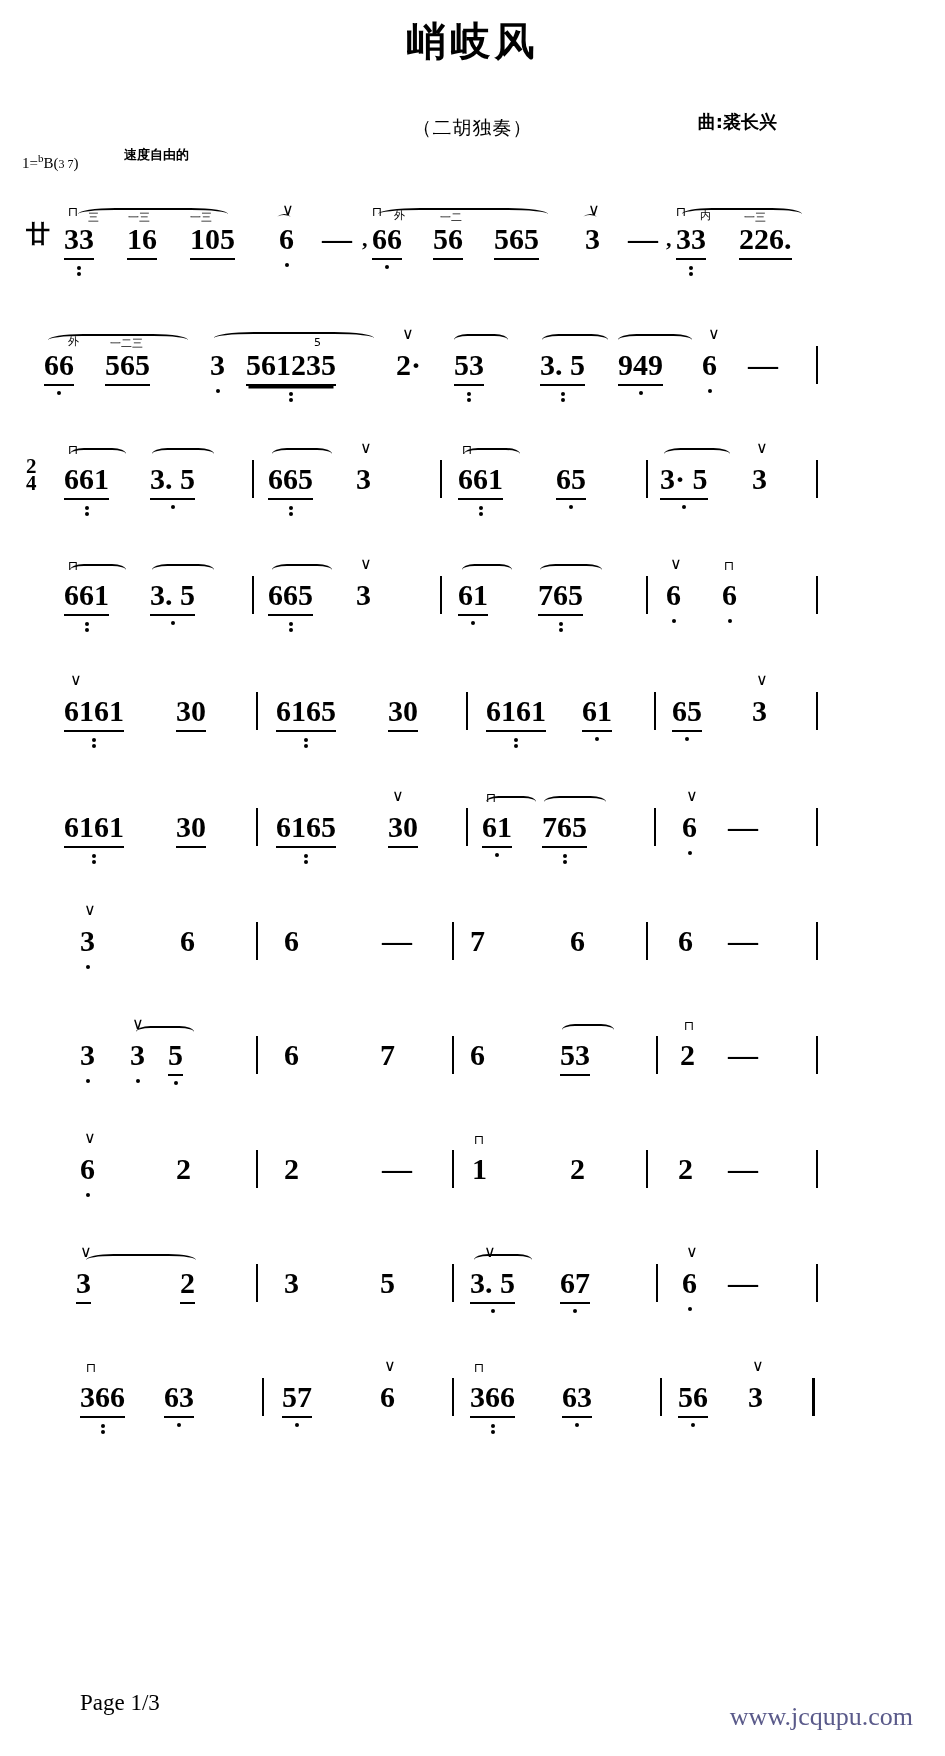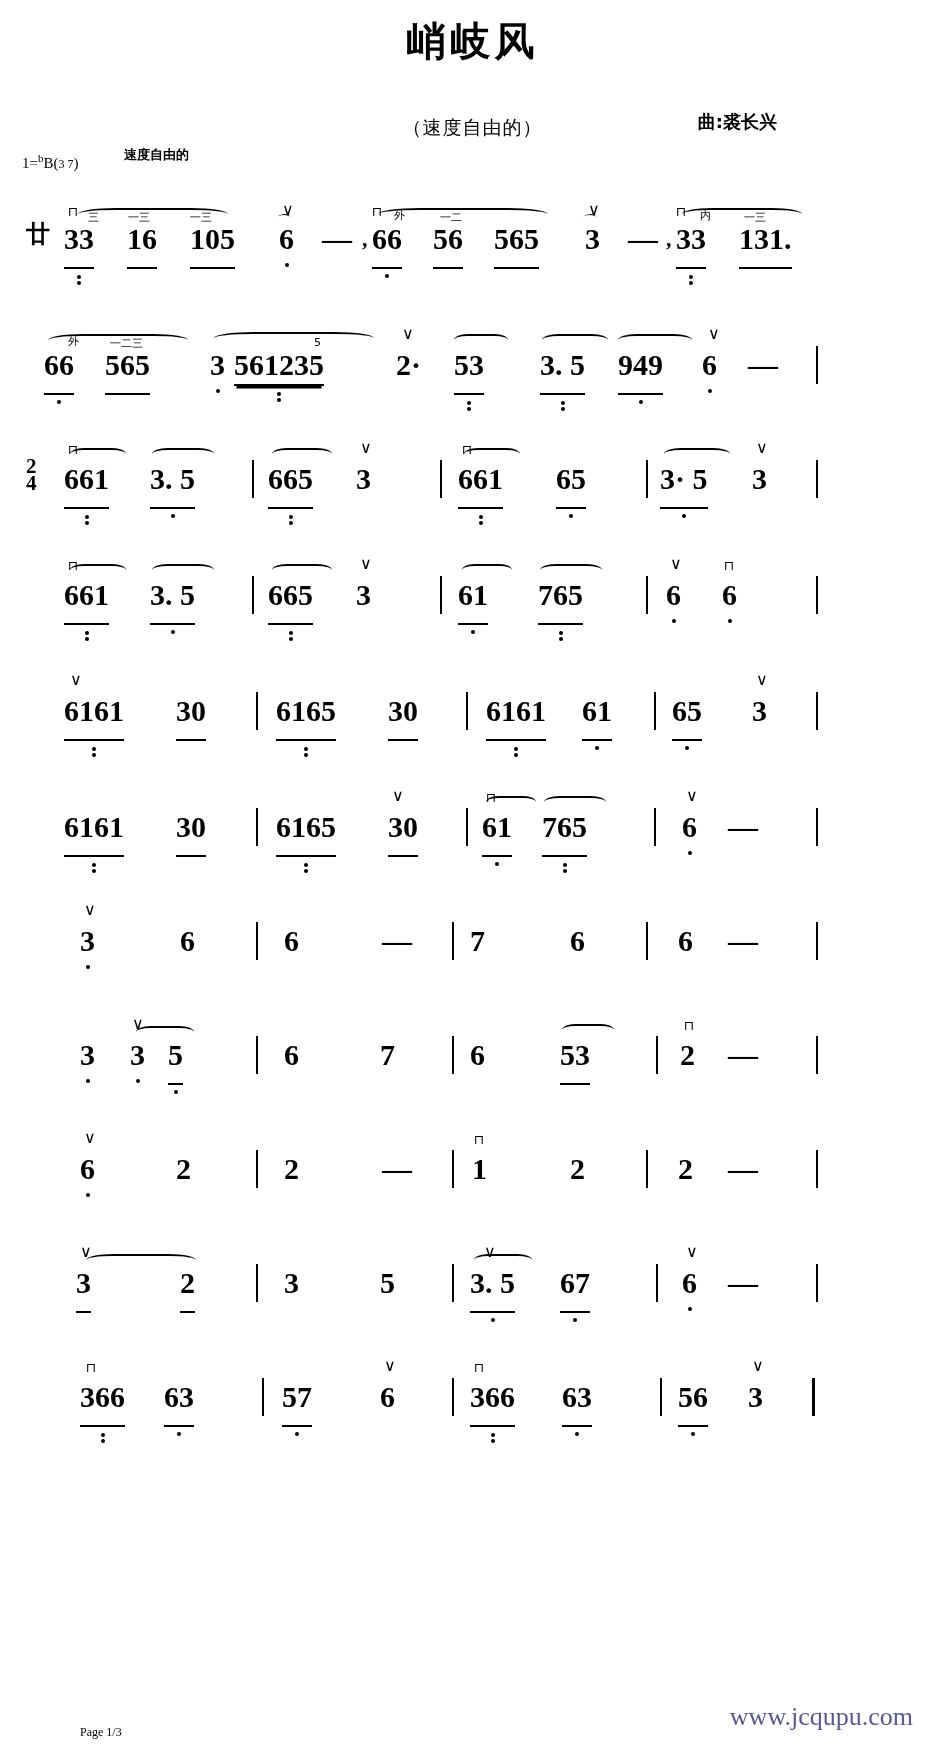--- a/index.html
+++ b/index.html
@@ -57,21 +57,21 @@
   }
   .cell{
     position:absolute;
     font-family:"Liberation Serif", serif;
     font-weight:bold;
     font-size:30px;
     white-space:nowrap;
   }
   .num{position:relative;display:inline-block;}
   
-  .beam1{border-bottom:2.5px solid #000;padding-bottom:11px;}
+  .beam1{border-bottom:2.5px solid #000;padding-bottom:2px;}
   .beam2{border-bottom:2.5px solid #000;padding-bottom:2px;
          box-shadow:0 5px 0 -2.5px #000;}
   
   .dotlow::after{
     content:"";
     position:absolute;
     left:50%;
     bottom:-11px;
     width:4px;height:4px;
     background:#000;border-radius:50%;
@@ -120,38 +120,38 @@
   .meter{
     position:absolute;
     font-size:21px;
     font-weight:bold;
     font-family:"Liberation Serif", serif;
     line-height:17px;
     text-align:center;
   }
   .footer-page{
     position:absolute;
-    left:80px;bottom:16px;
-    font-size:12px;
+    left:80px;bottom:40px;
+    font-size:23px;
     font-family:"Liberation Serif", serif;
   }
   .footer-site{
     position:absolute;
     right:32px;bottom:24px;
     font-size:26px;
     color:#5a5a8a;
     font-family:"Liberation Serif", serif;
   }
   .dash{font-weight:bold;font-size:30px;}
 </style>
 </head>
 <body>
 
 <div class="title">峭岐风</div>
-<div class="subtitle">（速度自由的）</div>
+<div class="subtitle">（二胡独奏）</div>
 <div class="composer">曲:裘长兴</div>
 
 <div class="keyline">
   <span>1=</span><sup>b</sup><span>B(</span><span style="font-size:12px;">3 7</span><span>)</span>
 </div>
 <div class="tempo">速度自由的</div>
 
 <div class="row" style="top:190px;">
   <div class="cell" style="left:26px;top:28px;font-size:24px;">廿</div>
 
@@ -194,40 +194,40 @@
   <div class="cell dash" style="left:628px;top:32px;">—</div>
   <div class="cell" style="left:666px;top:36px;font-size:22px;">,</div>
 
   <div class="mark" style="left:676px;top:14px;font-size:13px;">⊓</div>
   <div class="tiny" style="left:700px;top:18px;">内</div>
   <div class="tiny" style="left:744px;top:20px;">一三</div>
   <div class="slur" style="left:682px;top:18px;width:120px;"></div>
   <div class="cell" style="left:676px;top:32px;">
     <span class="num beam1 dotlow2">33</span>
     <span style="display:inline-block;width:18px;"></span>
-    <span class="num beam1">131.</span>
+    <span class="num beam1">226.</span>
   </div>
 </div>
 
 <div class="row" style="top:320px;">
   <div class="tiny" style="left:68px;top:14px;">外</div>
   <div class="tiny" style="left:110px;top:16px;">一二三</div>
   <div class="slur" style="left:48px;top:14px;width:140px;"></div>
 
   <div class="cell" style="left:44px;top:28px;">
     <span class="num beam1 dotlow">66</span>
     <span style="display:inline-block;width:16px;"></span>
     <span class="num beam1">565</span>
   </div>
 
   <div class="cell dotlow" style="left:210px;top:28px;">3</div>
 
   <div class="slur" style="left:214px;top:12px;width:160px;"></div>
   <div class="tiny" style="left:314px;top:16px;">5</div>
-  <div class="cell" style="left:234px;top:28px;">
+  <div class="cell" style="left:246px;top:28px;">
     <span class="num beam2 dotlow2">561235</span>
   </div>
 
   <div class="vmark" style="left:402px;top:4px;">∨</div>
   <div class="cell" style="left:396px;top:28px;">2·</div>
 
   <div class="slur" style="left:454px;top:14px;width:54px;"></div>
   <div class="cell" style="left:454px;top:28px;">
     <span class="num beam1 dotlow2">53</span>
   </div>

